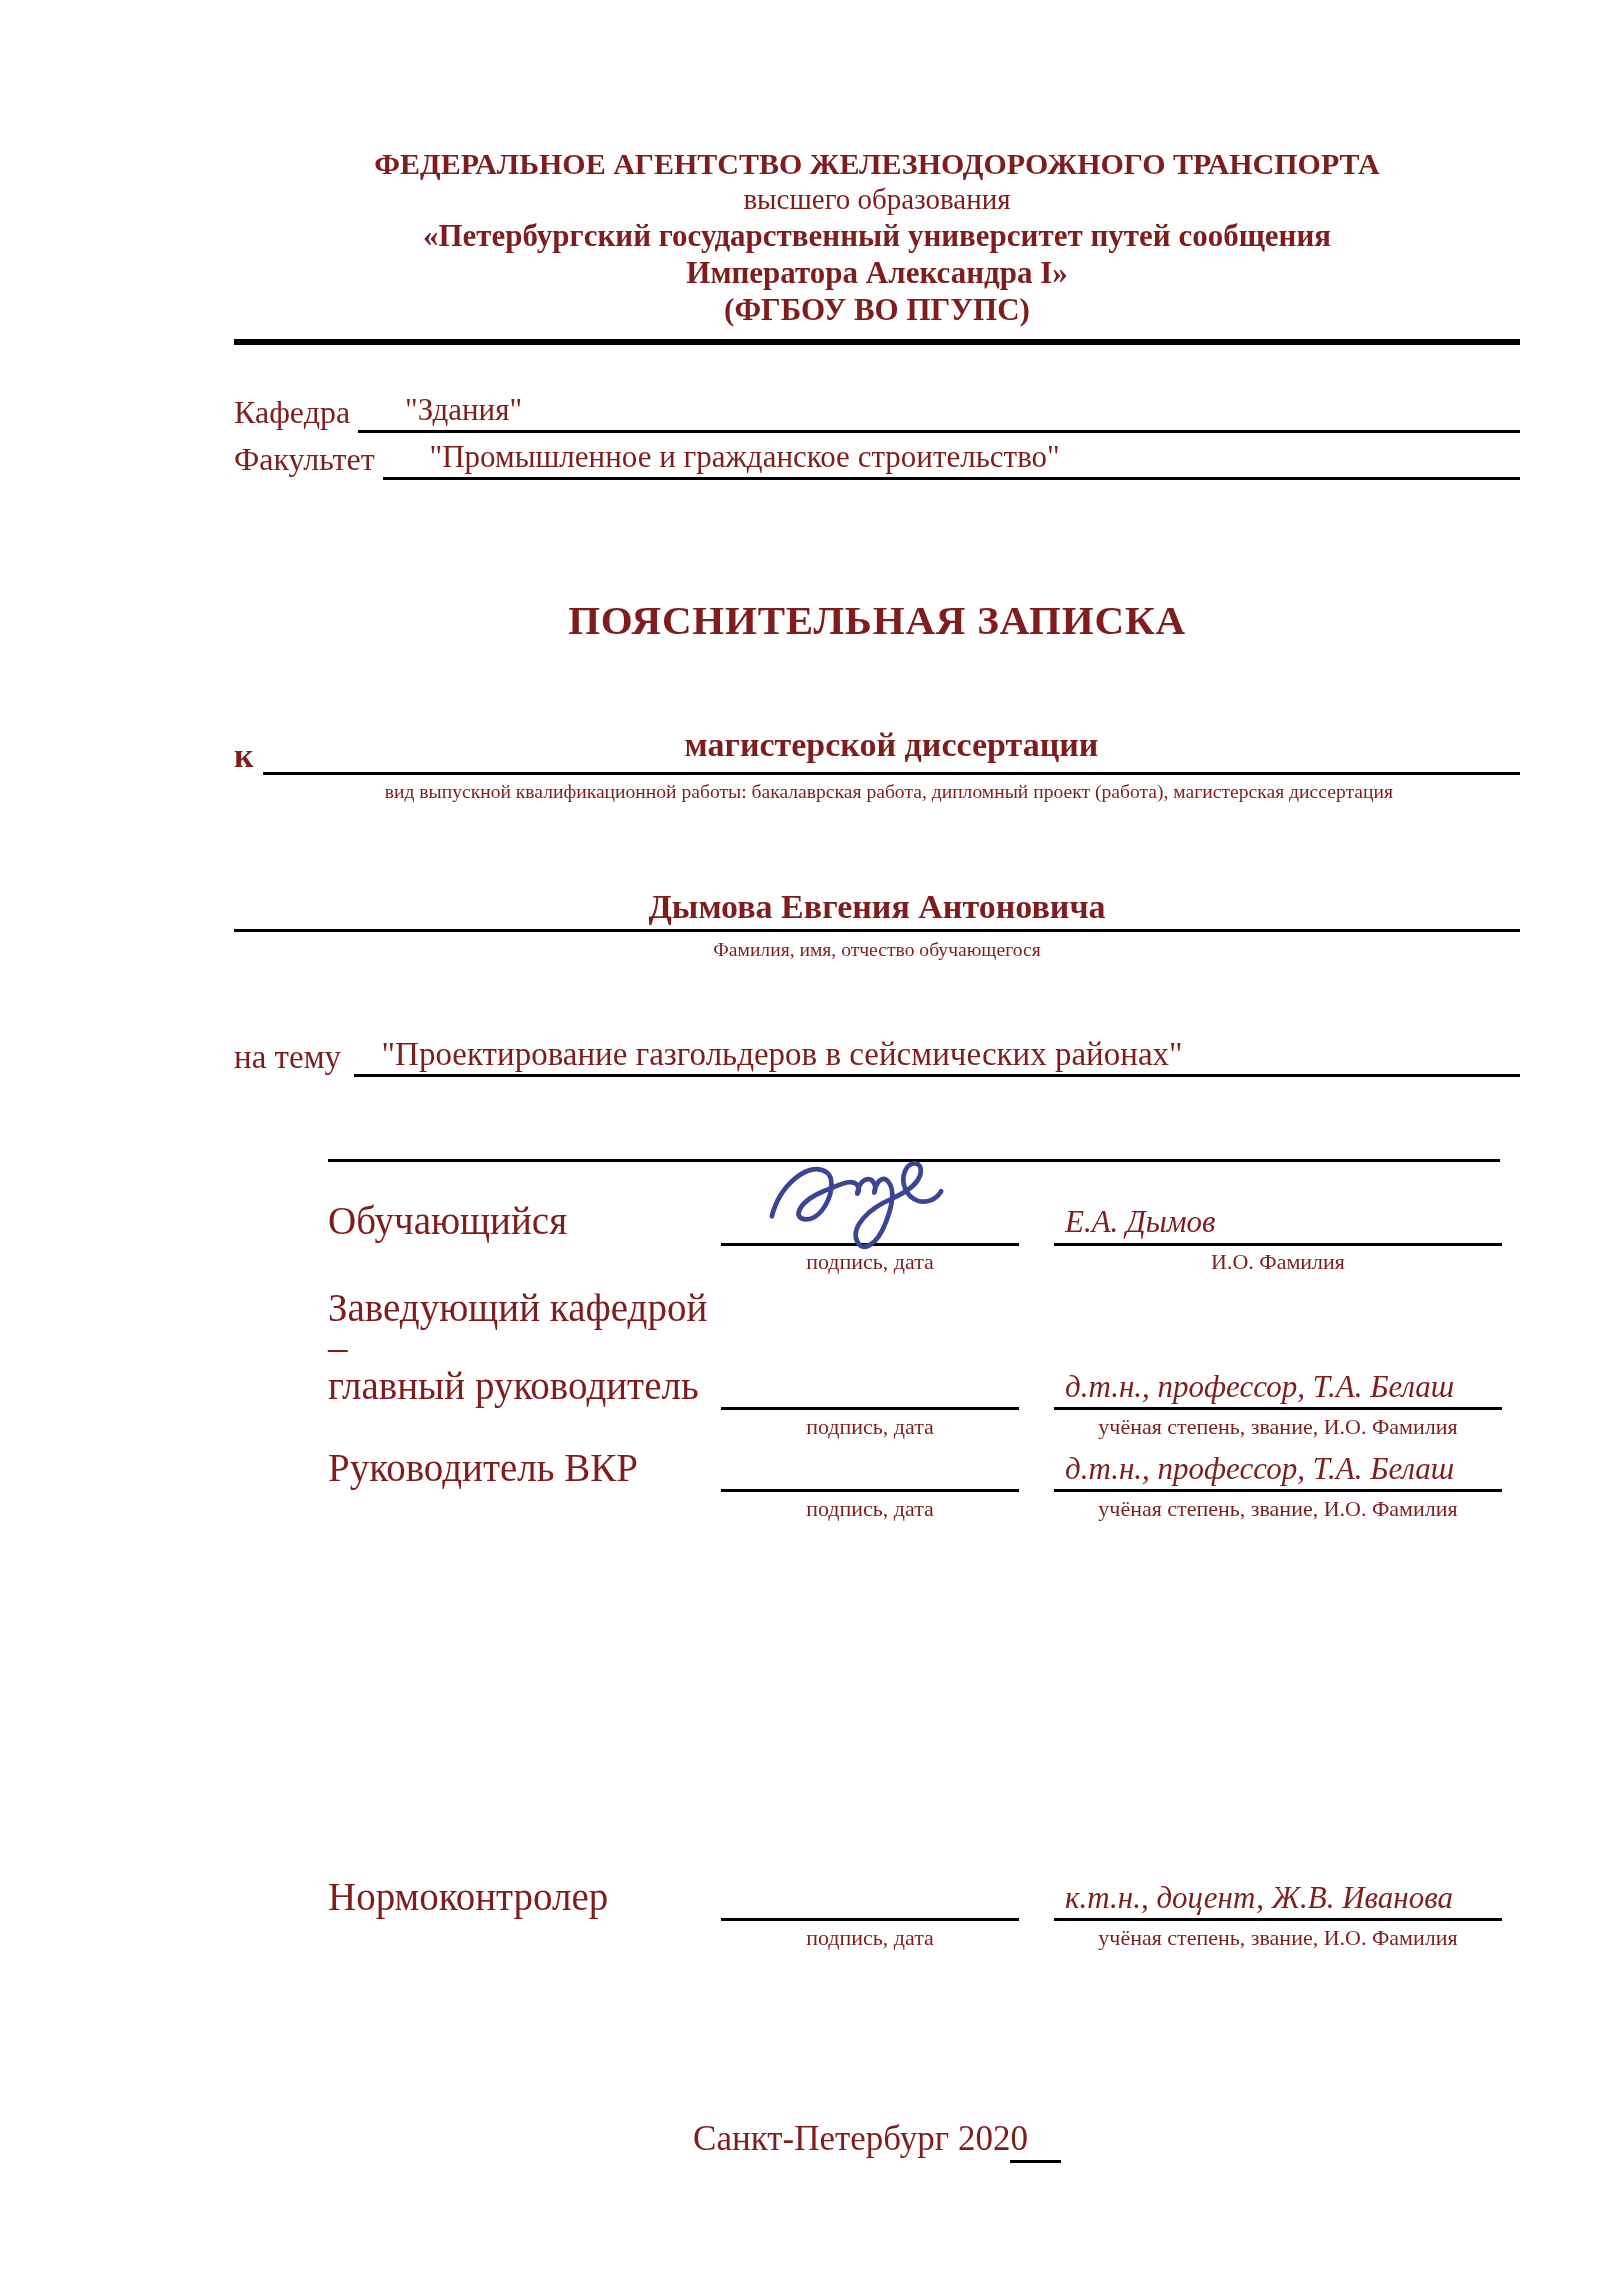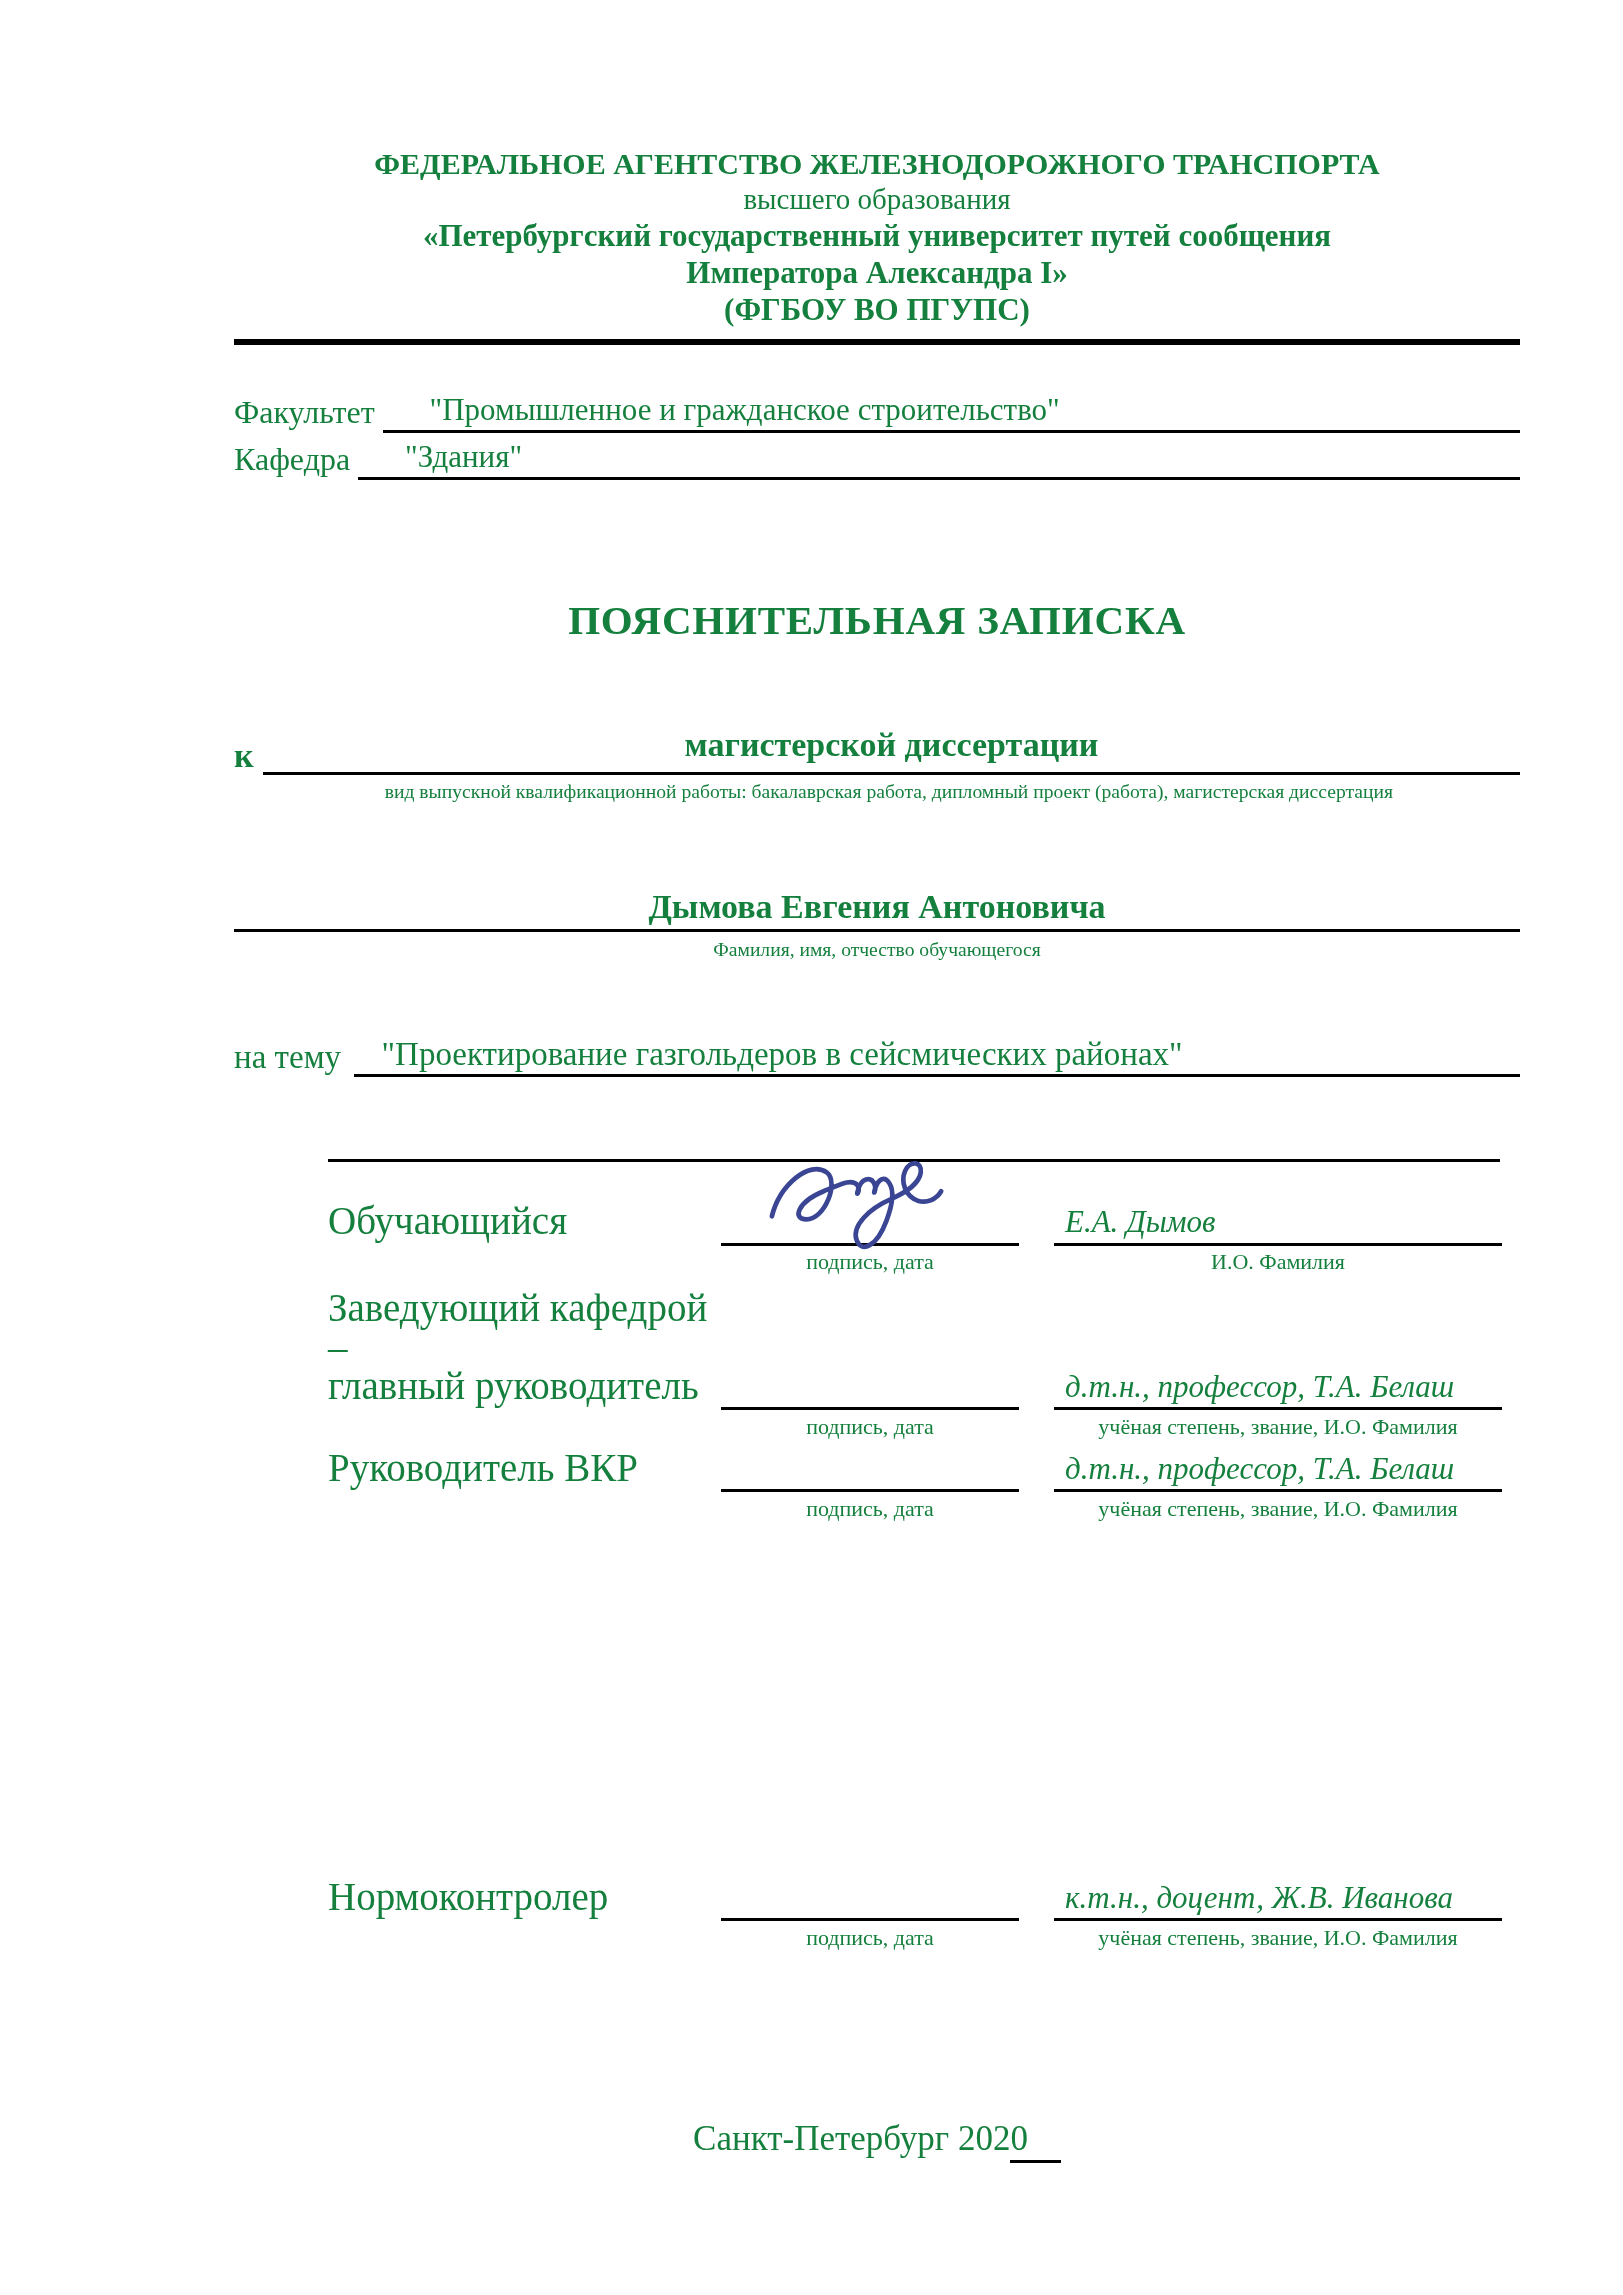--- a/index.html
+++ b/index.html
@@ -1,21 +1,21 @@
 <!DOCTYPE html>
 <html style="font-size:12.6px"><head>
 <meta charset="utf-8">
 <style>
   * { margin:0; padding:0; box-sizing:border-box; }
   html,body { background:#ffffff; }
   .page {
     position:relative;
     width:1623px; height:2295px;
     background:#ffffff;
-    color:#15803d;
+    color:#7f1d1d;
     font-family:"Liberation Serif","DejaVu Serif",serif;
     overflow:hidden;
   }
   .content {
     position:absolute;
     left:234px; top:0;
     width:1286px; height:100%;
     padding-top:146px;
   }
   
@@ -76,26 +76,26 @@
       <div class="hdr-l1">ФЕДЕРАЛЬНОЕ АГЕНТСТВО ЖЕЛЕЗНОДОРОЖНОГО ТРАНСПОРТА</div>
       <div class="hdr-l3">высшего образования</div>
       <div class="hdr-b">«Петербургский государственный университет путей сообщения</div>
       <div class="hdr-b">Императора Александра I»</div>
       <div class="hdr-b">(ФГБОУ ВО ПГУПС)</div>
     </div>
     <div class="hdr-rule"></div>
 
     <div class="fac-block">
       <div class="fac-row">
+        <span class="fac-label">Кафедра</span>
+        <span class="fill-line">"Здания"</span>
+      </div>
+      <div class="fac-row">
         <span class="fac-label">Факультет</span>
         <span class="fill-line">"Промышленное и гражданское строительство"</span>
-      </div>
-      <div class="fac-row">
-        <span class="fac-label">Кафедра</span>
-        <span class="fill-line">"Здания"</span>
       </div>
     </div>
 
     <div class="main-title">ПОЯСНИТЕЛЬНАЯ ЗАПИСКА</div>
 
     <div class="worktype">
       <div class="wt-row">
         <span class="wt-prefix">к</span>
         <span class="wt-line">магистерской диссертации</span>
       </div>

